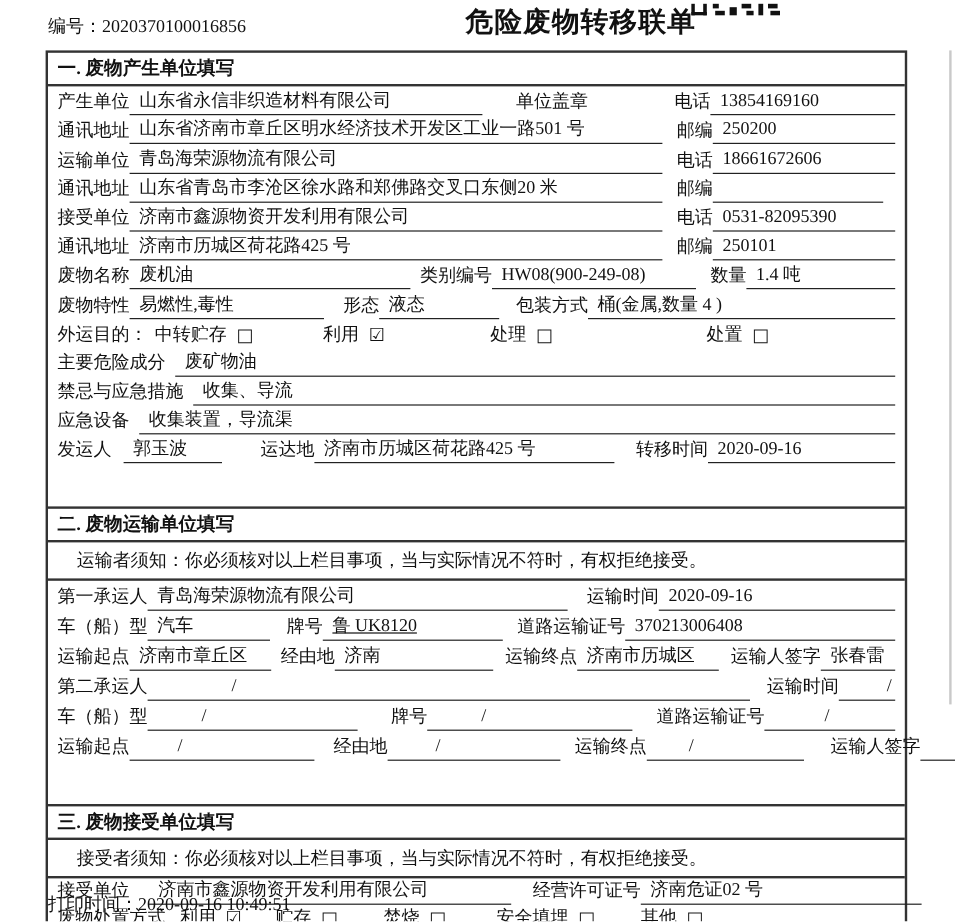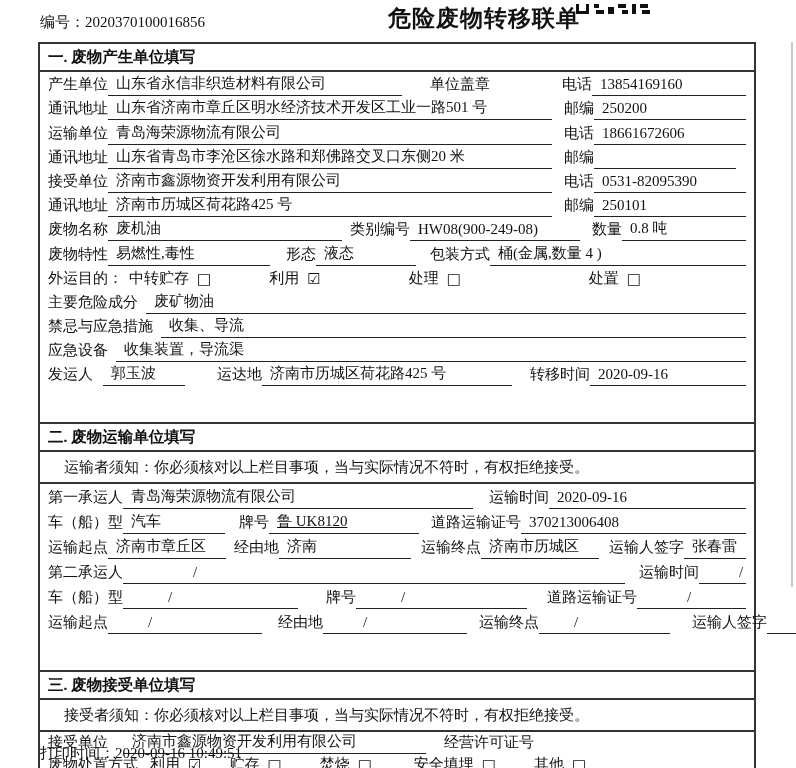--- a/index.html
+++ b/index.html
@@ -101,21 +101,21 @@
         <span class="lb" style="margin-left:12px;">邮编</span>
         <span class="v g">250101</span>
       </div>
 
       <div class="r">
         <span class="lb">废物名称</span>
         <span class="v" style="width:222px;">废机油</span>
         <span class="lb" style="margin-left:8px;">类别编号</span>
         <span class="v" style="width:158px;">HW08(900-249-08)</span>
         <span class="lb" style="margin-left:12px;">数量</span>
-        <span class="v g">0.8 吨</span>
+        <span class="v g">1.4 吨</span>
       </div>
 
       <div class="r">
         <span class="lb">废物特性</span>
         <span class="v" style="width:150px;">易燃性,毒性</span>
         <span class="lb" style="margin-left:16px;">形态</span>
         <span class="v" style="width:88px;">液态</span>
         <span class="lb" style="margin-left:14px;">包装方式</span>
         <span class="v g">桶(金属,数量 4 )</span>
       </div>
@@ -217,20 +217,21 @@
     </div>
 
     <div class="sec3">
       <div class="sh">三. 废物接受单位填写</div>
       <div class="notice">接受者须知：你必须核对以上栏目事项，当与实际情况不符时，有权拒绝接受。</div>
 
       <div class="r">
         <span class="lb">接受单位</span>
         <span class="v" style="width:290px;margin-left:16px;">济南市鑫源物资开发利用有限公司</span>
         <span class="lb" style="margin-left:18px;">经营许可证号</span>
+        <span class="v" style="width:222px;">济南危证02 号</span>
       </div>
 
 
       <div class="r">
         <span class="lb">废物处置方式</span>
         <span class="opt" style="margin-left:12px;">利用</span>
         <span class="cb" style="margin-left:8px;">☑</span>
         <span class="opt" style="margin-left:28px;">贮存</span>
         <span class="cb" style="margin-left:8px;">□</span>
         <span class="opt" style="margin-left:38px;">焚烧</span>

